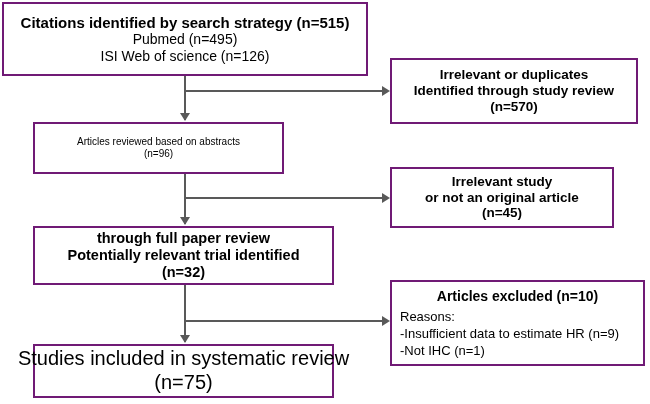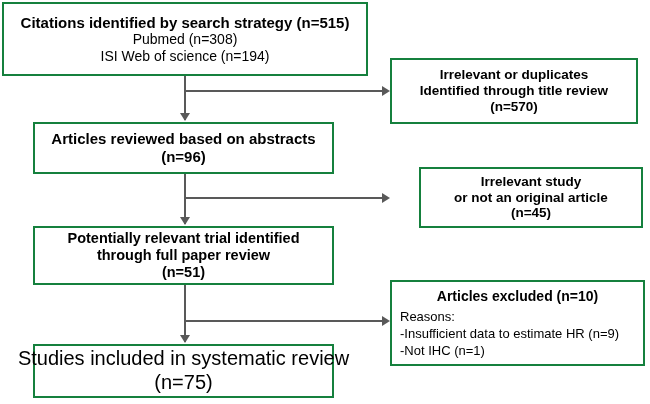--- a/index.html
+++ b/index.html
@@ -14,21 +14,21 @@
   #flowchart {
     position: relative;
     width: 650px;
     height: 404px;
     background: #ffffff;
     overflow: hidden;
   }
   .node {
     position: absolute;
     box-sizing: border-box;
-    border: 2px solid #15803d;
+    border: 2px solid #701a75;
     background: #ffffff;
     display: flex;
     flex-direction: column;
     justify-content: center;
     align-items: center;
     text-align: center;
     line-height: 1.18;
   }
   .node .ln {
     display: block;
@@ -42,40 +42,40 @@
   }
   
   #node-search {
     left: 2px;  top: 2px;  width: 366px; height: 74px;
     font-size: 14.5px;
   }
   #node-search .ln.bold { font-size: 15px; }
   #node-search .ln.reg  { font-size: 14px; }
 
   #node-abstracts {
-    left: 33px; top: 122px; width: 301px; height: 52px;
-    font-size: 15px; font-weight: bold;
+    left: 33px; top: 122px; width: 251px; height: 52px;
+    font-size: 10px; font-weight: normal;
   }
   #node-fullpaper {
     left: 33px; top: 226px; width: 301px; height: 59px;
     font-size: 14.5px; font-weight: bold;
   }
   #node-included {
     left: 33px; top: 344px; width: 301px; height: 54px;
     font-size: 20px; font-weight: normal;
   }
 
   
   #node-irrelevant-dup {
     left: 390px; top: 58px; width: 248px; height: 66px;
     font-size: 13.5px; font-weight: bold;
   }
   #node-irrelevant-study {
     left: 390px; top: 167px; width: 224px; height: 61px;
-    font-size: 13.5px; font-weight: bold; margin-left: 29px;
+    font-size: 13.5px; font-weight: bold;
   }
   #node-excluded {
     left: 390px; top: 280px; width: 255px; height: 86px;
     display: block;
     padding: 6px 0 0 0;
     font-size: 13px;
   }
   #node-excluded .excl-title {
     display: block;
     text-align: center;
@@ -136,43 +136,43 @@
   #arrow-right-2 { left: 382px; top: 193px; }
   #arrow-right-3 { left: 382px; top: 316px; }
 </style>
 </head>
 <body>
 
 <div id="flowchart">
 
   <div class="node" id="node-search">
     <span class="ln bold">Citations identified by search strategy (n=515)</span>
-    <span class="ln reg">Pubmed (n=308)</span>
-    <span class="ln reg">ISI Web of science (n=194)</span>
+    <span class="ln reg">Pubmed (n=495)</span>
+    <span class="ln reg">ISI Web of science (n=126)</span>
   </div>
 
   <div class="node" id="node-abstracts">
     <span class="ln">Articles reviewed based on abstracts</span>
     <span class="ln">(n=96)</span>
   </div>
 
   <div class="node" id="node-fullpaper">
+    <span class="ln">through full paper review</span>
     <span class="ln">Potentially relevant trial identified</span>
-    <span class="ln">through full paper review</span>
-    <span class="ln">(n=51)</span>
+    <span class="ln">(n=32)</span>
   </div>
 
   <div class="node" id="node-included">
     <span class="ln">Studies included in systematic review</span>
     <span class="ln">(n=75)</span>
   </div>
 
   <div class="node" id="node-irrelevant-dup">
     <span class="ln">Irrelevant or duplicates</span>
-    <span class="ln">Identified through title review</span>
+    <span class="ln">Identified through study review</span>
     <span class="ln">(n=570)</span>
   </div>
 
   <div class="node" id="node-irrelevant-study">
     <span class="ln">Irrelevant study</span>
     <span class="ln">or not an original article</span>
     <span class="ln">(n=45)</span>
   </div>
 
   <div class="node" id="node-excluded">

